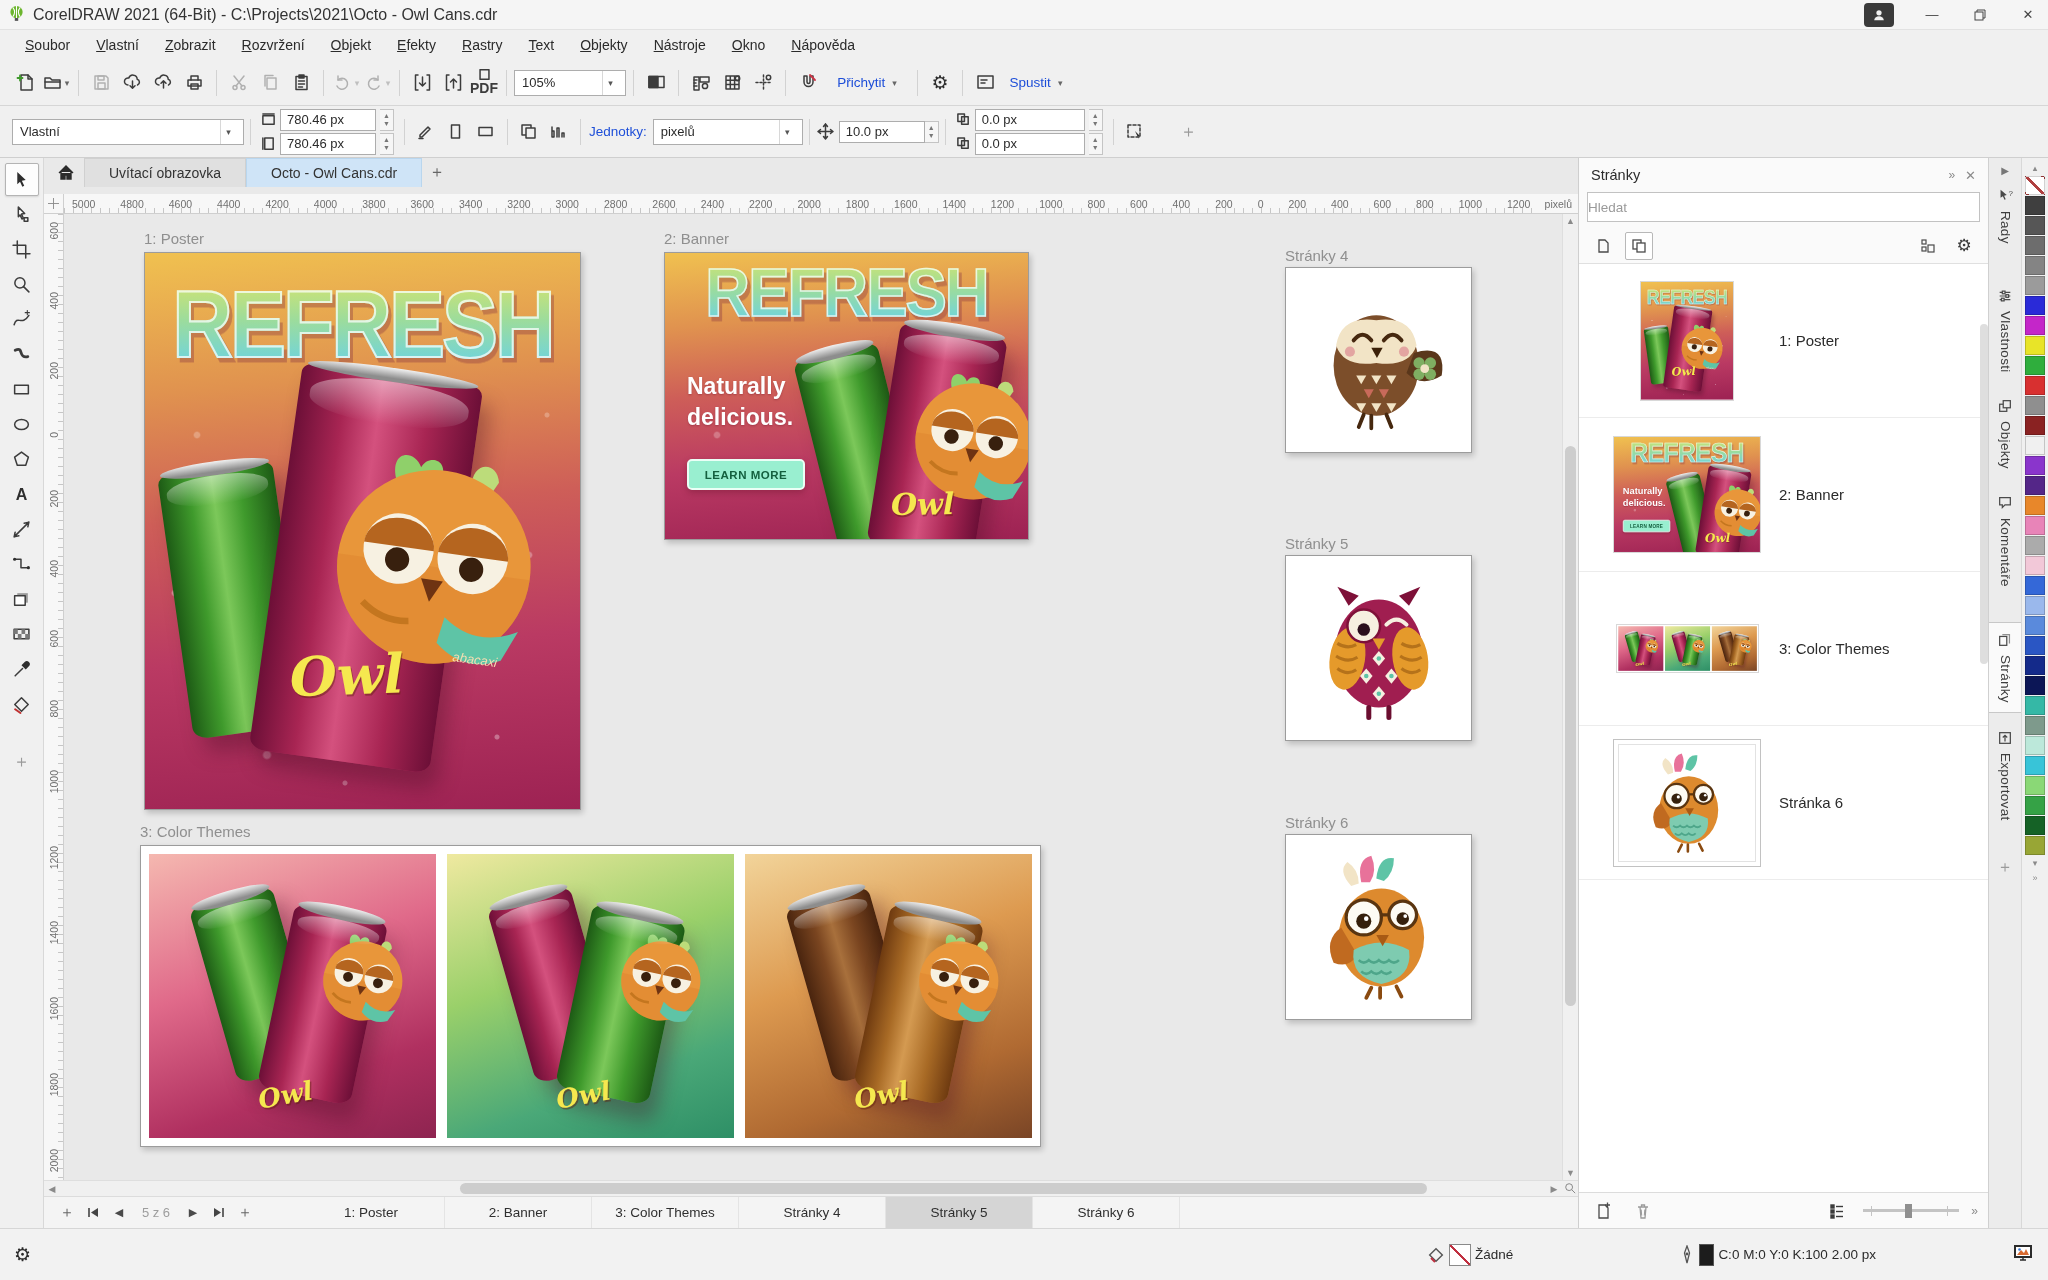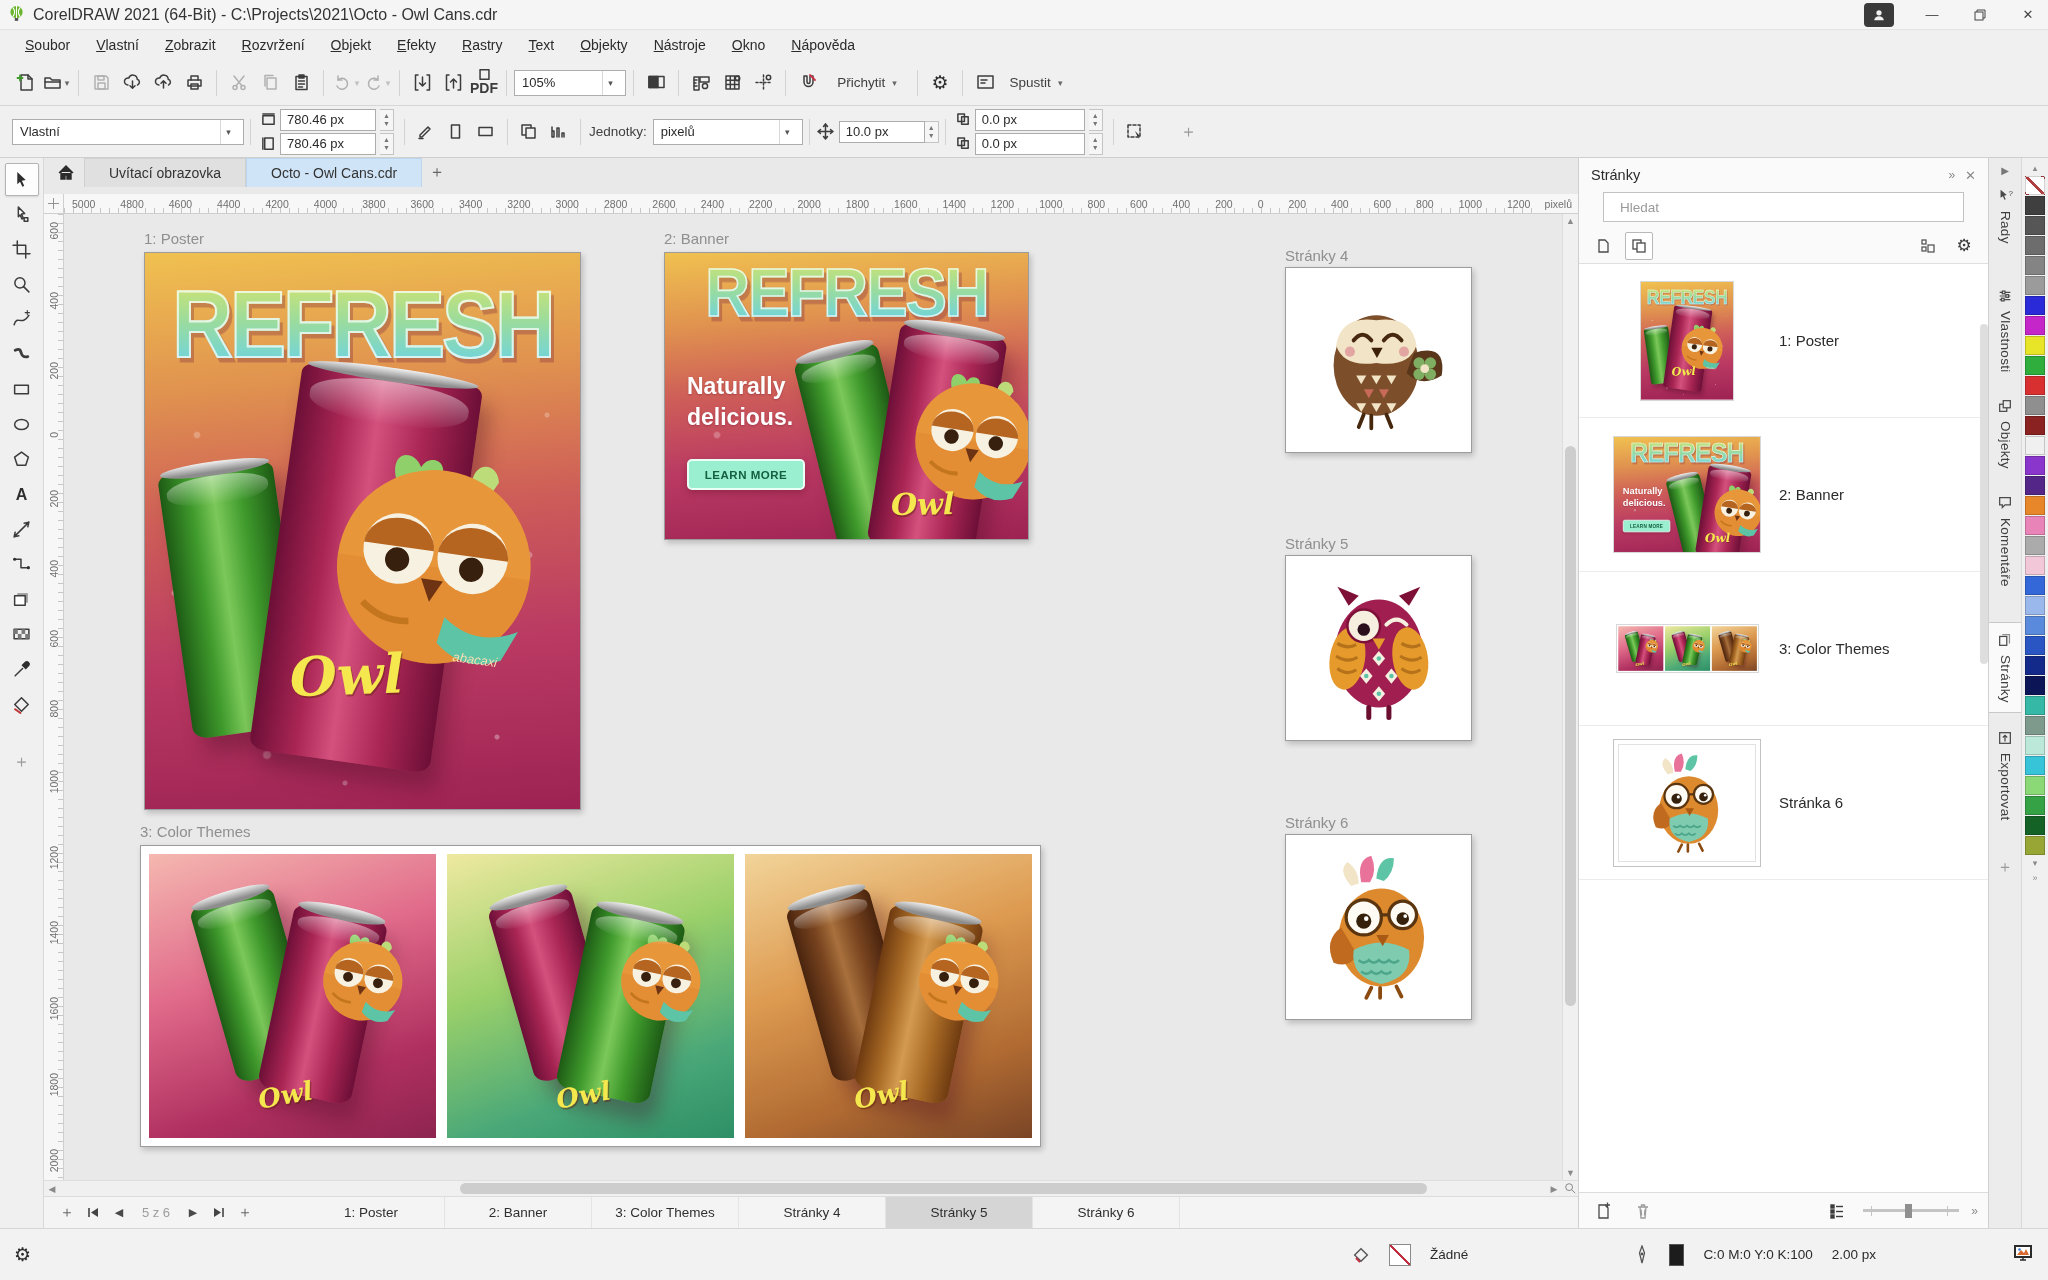--- a/index.html
+++ b/index.html
@@ -18,21 +18,21 @@
 
 #menubar{height:30px;background:#f0f0f0;display:flex;align-items:center;padding:0 12px}
 .menu-item{display:inline-block;padding:4px 13px;font-size:14px;color:#2b2b2b}
 .menu-item::first-letter{text-decoration:underline}
 
 #toolbar{height:46px;background:#f0f0f0;border-bottom:1px solid #d6d6d6;display:flex;align-items:center;padding:0 10px;gap:1px}
 .tbtn{min-width:30px;height:34px;display:flex;align-items:center;justify-content:center;border-radius:3px;position:relative}
 .sep{width:1px;height:26px;background:#d2d2d2;margin:0 6px;flex:none}
 .combo{height:26px;border:1px solid #adadad;background:#fff;display:flex;align-items:center;padding:0 7px;font-size:13px;gap:6px}
 .combo .cbx{margin-left:auto;width:16px;height:100%;display:flex;align-items:center;justify-content:center;border-left:1px solid #d8d8d8;color:#555;font-size:9px}
-.lbl13{font-size:13.5px;color:#404040}
+.lbl13{font-size:13.5px;color:#1d4ed8}
 #propbar{height:52px;background:#f0f0f0;border-bottom:1px solid #cfcfcf;display:flex;align-items:center;padding:0 12px}
 .field{height:22px;border:1px solid #adadad;background:#fff;display:flex;align-items:center;padding:0 6px;font-size:13px}
 .spin{display:flex;flex-direction:column;justify-content:center;color:#777;font-size:7px;line-height:8px;padding:0 3px;border:1px solid #c4c4c4;border-left:none;height:22px;background:#f6f6f6}
 .sizecol{display:flex;flex-direction:column;gap:2px;margin:0 4px}
 .sizerow{display:flex;align-items:center;gap:4px}
 
 #mainrow{display:flex;height:1070px}
 #toolbox{width:44px;background:#f0f0f0;border-right:1px solid #d8d8d8;display:flex;flex-direction:column;align-items:center;padding-top:5px;gap:2px;flex:none}
 .tool{width:34px;height:33px;display:flex;align-items:center;justify-content:center;border-radius:2px}
 .tool.active{background:#fdfdfd;border:1px solid #b4b4b4;box-shadow:0 1px 2px rgba(0,0,0,.12)}
@@ -95,21 +95,21 @@
 .t2{background:linear-gradient(160deg,#efe9a0 0%,#9ad06a 40%,#4aa878 75%,#2e8f66 100%)}
 .t3{background:linear-gradient(160deg,#f2d49a 0%,#dd9a50 40%,#b06a32 75%,#7a4526 100%)}
 .tsq .can.back{left:22%;top:14%;width:30%;height:64%;transform:rotate(-16deg)}
 .tsq .can.front{left:44%;top:20%;width:33%;height:66%;transform:rotate(12deg)}
 .owlpage{display:flex;align-items:center;justify-content:center}
 .owlpage svg{width:82%;height:82%}
 
 #docker{width:410px;background:#fafafa;border-left:1px solid #cfcfcf;display:flex;flex-direction:column;flex:none}
 #docker-head{height:34px;display:flex;align-items:center;padding:0 12px;gap:10px}
 #docker-head .t{font-size:14.5px;color:#2b2b2b;flex:1}
-#docker-search{margin:0 24px 6px;height:30px;border:1px solid #c2c2c2;background:#fff;display:flex;align-items:center;padding:0 16px}
+#docker-search{margin:0 8px 6px;height:30px;border:1px solid #c2c2c2;background:#fff;display:flex;align-items:center;padding:0 0}
 #docker-search input{border:none;outline:none;width:100%;font-size:13.5px;font-family:inherit;color:#333;background:transparent}
 #docker-search input::placeholder{color:#9a9a9a}
 #docker-tools{height:36px;display:flex;align-items:center;padding:0 10px;gap:8px;border-bottom:1px solid #e0e0e0}
 .dtool{width:28px;height:28px;display:flex;align-items:center;justify-content:center;border-radius:2px}
 .dtool.on{border:1px solid #b8b8b8;background:#fff}
 #docker-list{flex:1;background:#fff;overflow:hidden;position:relative}
 .ditem{height:154px;display:flex;align-items:center;border-bottom:1px solid #ececec;padding-left:16px}
 .dthumb{width:184px;display:flex;align-items:center;justify-content:center;flex:none}
 .dlabel{font-size:15px;color:#2b2b2b}
 .ditem.selected .dlabel{font-weight:bold}
@@ -132,21 +132,21 @@
 .vtab{display:flex;flex-direction:column;align-items:center;gap:7px;padding:9px 0;width:100%;color:#3d3d3d}
 .vtab .lbl{writing-mode:vertical-rl;font-size:13.5px;letter-spacing:.3px}
 .vtab.active{background:#fafafa;border-top:1px solid #c8c8c8;border-bottom:1px solid #c8c8c8}
 .vtab svg{width:16px;height:16px;stroke:#4a4a4a;fill:none;stroke-width:1.4}
 #palette{width:27px;background:#f0f0f0;border-left:1px solid #d8d8d8;display:flex;flex-direction:column;align-items:center;padding-top:3px;gap:1px;flex:none}
 .sw{width:20px;height:19px;border:1px solid rgba(0,0,0,.18);flex:none}
 .sw.none{background:#fff;background-image:linear-gradient(45deg,transparent 45%,#b04040 45% 55%,transparent 55%)}
 .pal-ctl{color:#8a8a8a;font-size:9px;height:14px;display:flex;align-items:center}
 
 #statusbar{height:52px;background:#f2f2f2;border-top:1px solid #d6d6d6;display:flex;align-items:center;padding:0 14px;font-size:13.5px;gap:8px}
-.sgroup{display:flex;align-items:center;gap:19px;flex:none}
+.sgroup{display:flex;align-items:center;gap:4px;flex:none}
 .swatch-none{width:22px;height:22px;border:1px solid #8a8a8a;background:#fff;background-image:linear-gradient(45deg,transparent 46%,#c03040 46% 54%,transparent 54%)}
 .swatch-black{width:15px;height:22px;border:1px solid #555;background:#1c1c1c}
 </style>
 </head>
 <body>
 
 <svg width="0" height="0" style="position:absolute" aria-hidden="true">
 <defs>
 <symbol id="canowl" viewBox="0 0 100 100">
   <path d="M28 16 C22 2 34 0 38 8 C40 2 50 2 48 12 L44 20 Z" fill="#8fd06a"></path>

